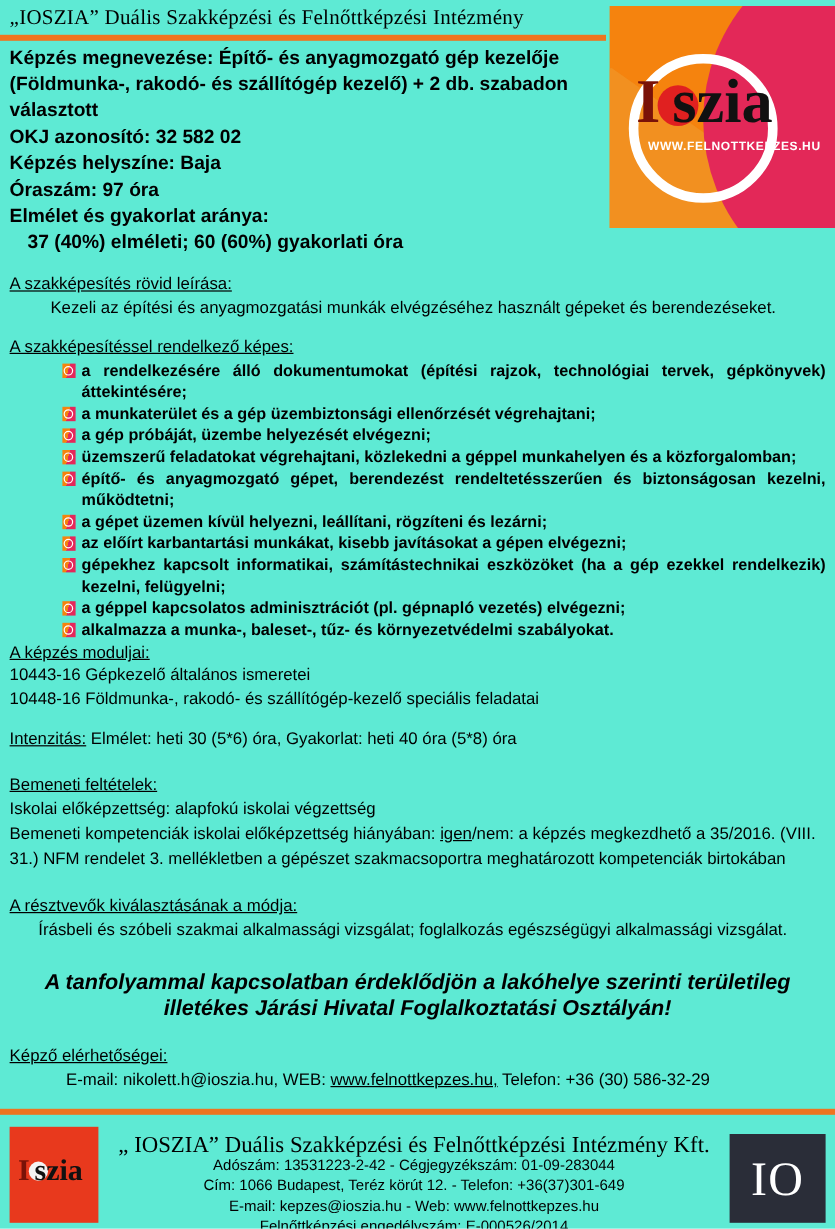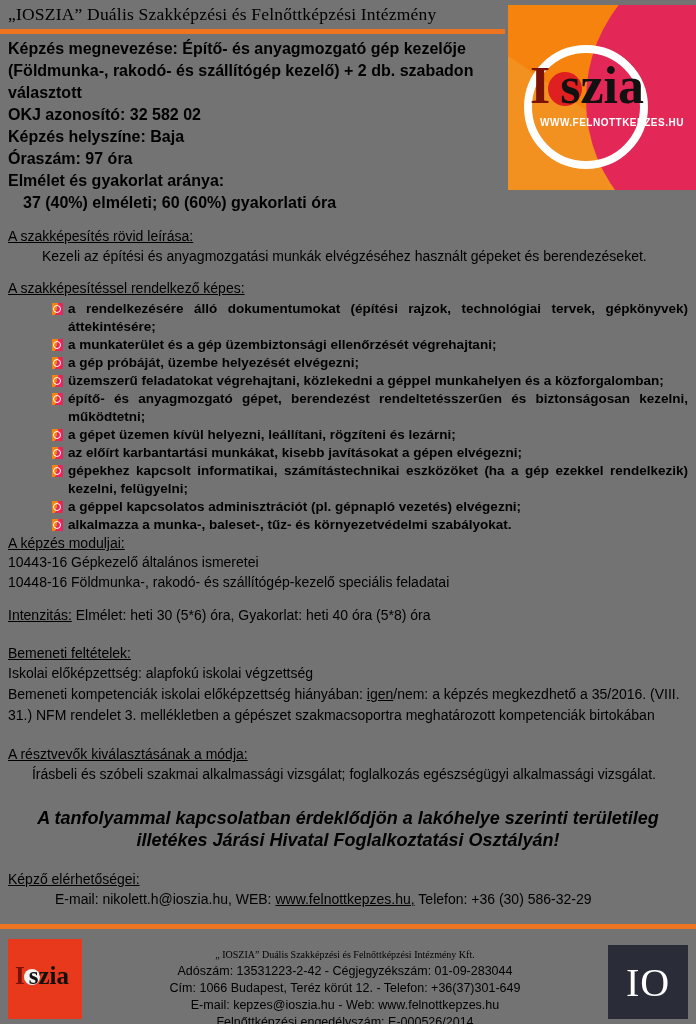--- a/index.html
+++ b/index.html
@@ -1,19 +1,19 @@
 <!DOCTYPE html>
 <html><head>
 <meta charset="utf-8">
 <style>
   * { margin:0; padding:0; box-sizing:border-box; }
   html,body { background:#ffffff; }
   .page {
     position:relative; width:696px; height:1024px; margin:0 auto;
-    background:#737373; overflow:hidden; color:#000;
+    background:#5eead4; overflow:hidden; color:#000;
     font-family:"Liberation Sans", sans-serif; font-size:14px;
   }
   
   .header-title {
     padding:4px 0 0 8px;
     font-family:"Liberation Serif", serif;
     font-size:17.5px; letter-spacing:.2px;
   }
   .header-rule { margin-top:4px; margin-left:0; width:505px; height:5px; background:#ee7420; }
 
@@ -62,21 +62,21 @@
   
   .footer-rule { position:absolute; left:0; top:924px; width:696px; height:5px; background:#ee7420; }
   .footer { position:absolute; left:0; top:937px; width:696px; display:flex; padding:0 8px; }
   .f-logo-left { width:74px; height:80px; margin-top:2px; background:#e8391d; position:relative; flex:none; }
   .f-logo-left .t { position:absolute; left:7px; top:24px; font-family:"Liberation Serif", serif;
     font-weight:bold; font-size:25px; line-height:1; color:#111; }
   .f-logo-left .li { color:#7a1208; }
   .f-odot { display:inline-block; width:16px; height:16px; background:#f3f3f3; border-radius:50%; margin:0 -11px 0 -1px; vertical-align:-1px; }
   .f-logo-left .szia { position:relative; z-index:1; }
   .f-center { flex:1; text-align:center; margin-top:9px; }
-  .f-company { font-family:"Liberation Serif", serif; font-size:10px; line-height:17px; }
+  .f-company { font-family:"Liberation Serif", serif; font-size:19px; line-height:17px; }
   .f-line { font-size:12.5px; line-height:17px; }
   .f-logo-right { width:80px; height:74px; margin-top:8px; background:#2a2d38; flex:none;
     display:flex; align-items:center; justify-content:center; }
   .f-logo-right .t { font-family:"Liberation Serif", serif; font-size:40px; color:#ffffff; letter-spacing:1px; }
 </style>
 </head>
 <body>
 
 <div class="page">
 

